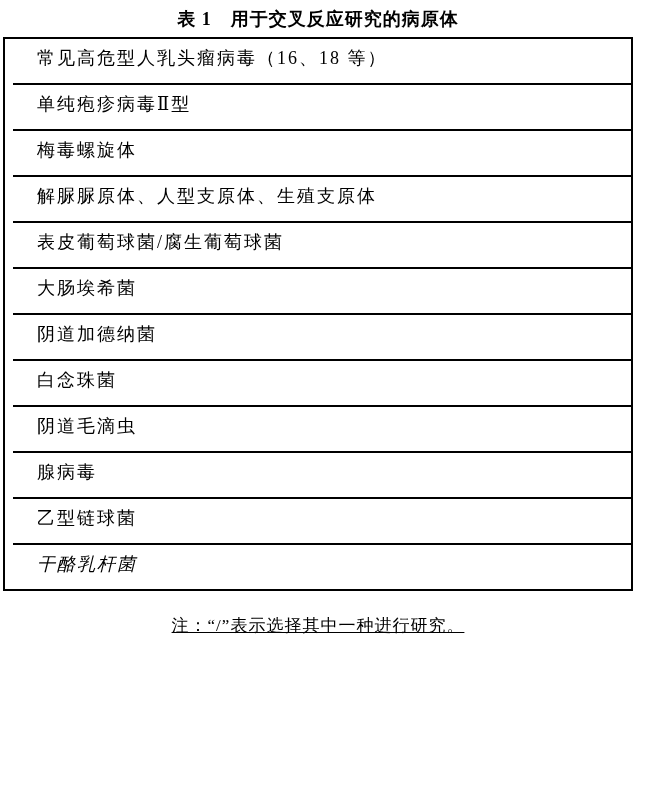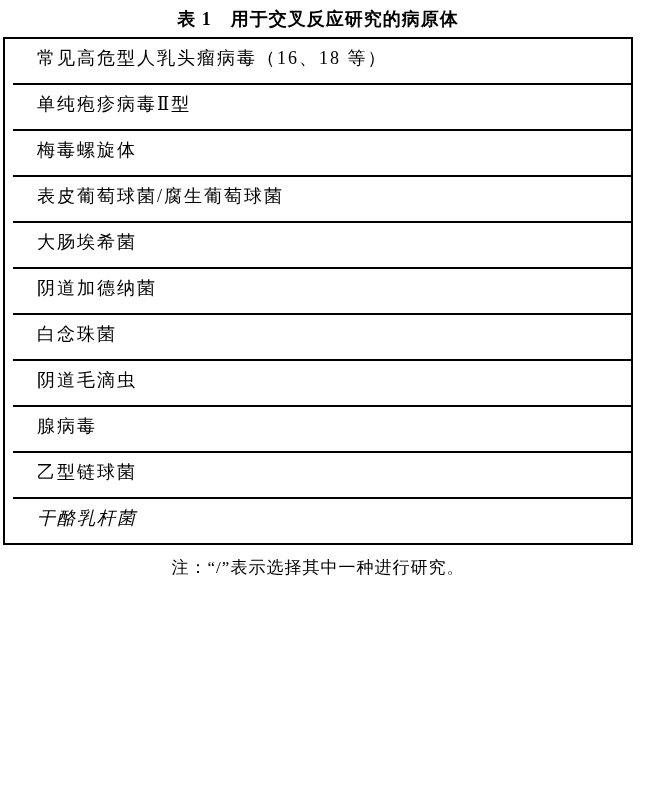--- a/index.html
+++ b/index.html
@@ -41,35 +41,37 @@
     margin-left: 8px;
   }
   .row:last-child {
     border-bottom: none;
     font-style: italic;
   }
   .note {
     text-align: center;
     font-size: 17px;
     line-height: 21px;
-    padding-top: 12px;
+    padding-top: 24px;
     letter-spacing: 1px;
+    text-decoration: underline;
   }
 </style>
 </head>
 <body>
 
 <div class="page">
 
   <div class="doc-title">表 1　用于交叉反应研究的病原体</div>
 
   <div class="pathogen-table">
     <div class="row">常见高危型人乳头瘤病毒（16、18 等）</div>
     <div class="row">单纯疱疹病毒Ⅱ型</div>
     <div class="row">梅毒螺旋体</div>
+    <div class="row">解脲脲原体、人型支原体、生殖支原体</div>
     <div class="row">表皮葡萄球菌/腐生葡萄球菌</div>
     <div class="row">大肠埃希菌</div>
     <div class="row">阴道加德纳菌</div>
     <div class="row">白念珠菌</div>
     <div class="row">阴道毛滴虫</div>
     <div class="row">腺病毒</div>
     <div class="row">乙型链球菌</div>
     <div class="row">干酪乳杆菌</div>
   </div>
 

